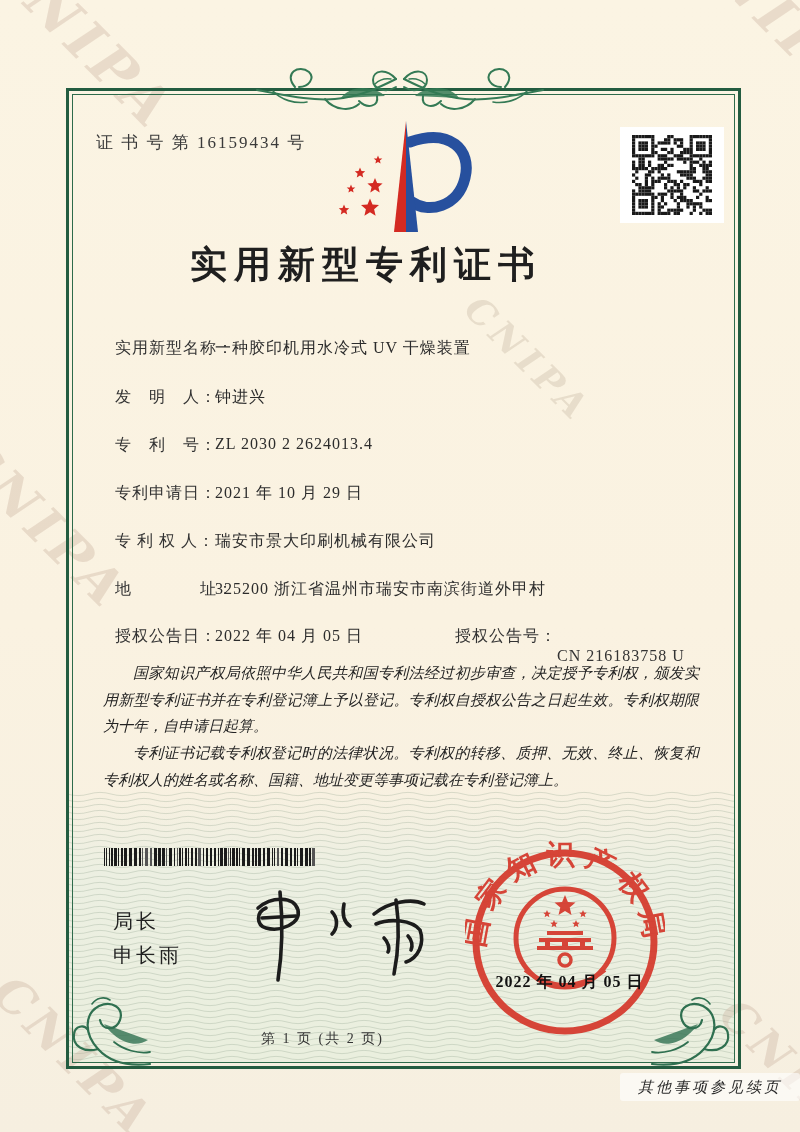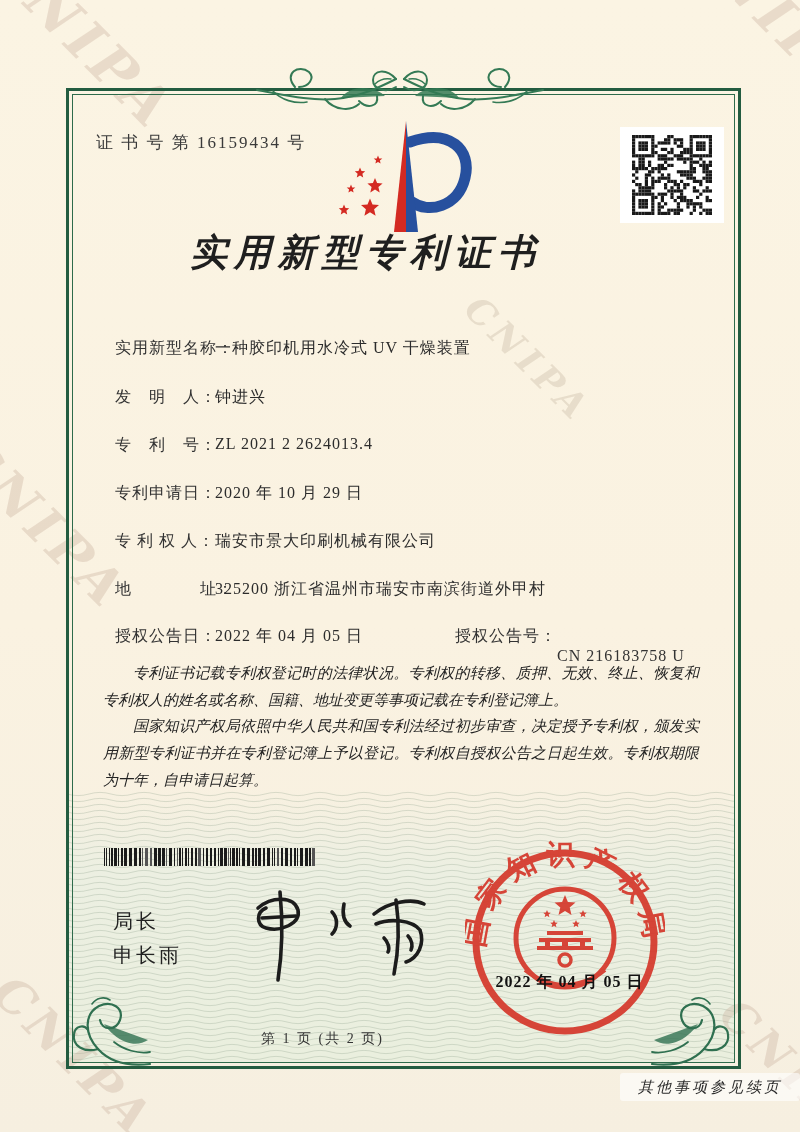--- a/index.html
+++ b/index.html
@@ -23,22 +23,22 @@
     position:absolute; z-index:2; left:66px; top:88px; width:669px; height:975px;
     border:3px solid #235c40;
   }
   .frame::after{
     content:""; position:absolute; inset:3px; border:1px solid #2e6b4b;
   }
   .orn{position:absolute; z-index:3;}
   .abs{position:absolute; z-index:3;}
   .cert-no{font-size:17px; letter-spacing:2px; color:#3a3a3a;}
   .title{
-    left:0; top:228px; width:732px; text-align:center;
-    font-size:37px; font-weight:bold; letter-spacing:7px; color:#1f1f1f;font-style:italic;
+    left:0; top:240px; width:732px; text-align:center;
+    font-size:37px; font-weight:bold; letter-spacing:7px; color:#1f1f1f;
   }
   .row{left:0; top:0; width:800px; font-size:16px; letter-spacing:1px; color:#333;}
   .row .lbl{position:absolute; left:115px; width:110px; white-space:nowrap;}
   .row .val{position:absolute; left:215px; white-space:nowrap; color:#2c2c2c;}
   .grant .lbl2{position:absolute; left:455px; white-space:nowrap;}
   .grant .val2{position:absolute; left:557px; white-space:nowrap;margin-top:21px;}
   .paras{
     left:103px; top:660px; width:596px; font-size:15px; line-height:1.78;
     font-style:italic; color:#232323; text-align:justify;
   }
@@ -508,45 +508,45 @@
   <div class="abs row" style="top:338px;">
     <span class="lbl">实用新型名称：</span>
     <span class="val">一种胶印机用水冷式 UV 干燥装置</span>
   </div>
   <div class="abs row" style="top:387px;">
     <span class="lbl">发　明　人：</span>
     <span class="val">钟进兴</span>
   </div>
   <div class="abs row" style="top:435px;">
     <span class="lbl">专　利　号：</span>
-    <span class="val">ZL 2021 2 2624013.4</span>
+    <span class="val">ZL 2030 2 2624013.4</span>
   </div>
   <div class="abs row" style="top:483px;">
     <span class="lbl">专利申请日：</span>
-    <span class="val">2020 年 10 月 29 日</span>
+    <span class="val">2021 年 10 月 29 日</span>
   </div>
   <div class="abs row" style="top:531px;">
     <span class="lbl">专 利 权 人：</span>
     <span class="val">瑞安市景大印刷机械有限公司</span>
   </div>
   <div class="abs row" style="top:579px;">
     <span class="lbl">地　　　　址：</span>
     <span class="val">325200 浙江省温州市瑞安市南滨街道外甲村</span>
   </div>
 
   <div class="abs row grant" style="top:626px;">
     <span class="lbl">授权公告日：</span>
     <span class="val">2022 年 04 月 05 日</span>
     <span class="lbl2">授权公告号：</span>
     <span class="val2">CN 216183758 U</span>
   </div>
 
   <div class="abs paras">
+    <p>国家知识产权局依照中华人民共和国专利法经过初步审查，决定授予专利权，颁发实用新型专利证书并在专利登记簿上予以登记。专利权自授权公告之日起生效。专利权期限为十年，自申请日起算。</p>
     <p>专利证书记载专利权登记时的法律状况。专利权的转移、质押、无效、终止、恢复和专利权人的姓名或名称、国籍、地址变更等事项记载在专利登记簿上。</p>
-    <p>国家知识产权局依照中华人民共和国专利法经过初步审查，决定授予专利权，颁发实用新型专利证书并在专利登记簿上予以登记。专利权自授权公告之日起生效。专利权期限为十年，自申请日起算。</p>
   </div>
 
   <svg class="abs" id="barcode" style="left:104px; top:848px;" width="214" height="18">
       <rect x="0" y="0" width="1" height="18" fill="#1b1b1b"></rect>
       <rect x="2" y="0" width="1" height="18" fill="#1b1b1b"></rect>
       <rect x="5" y="0" width="1" height="18" fill="#1b1b1b"></rect>
       <rect x="7" y="0" width="2" height="18" fill="#1b1b1b"></rect>
       <rect x="10" y="0" width="3" height="18" fill="#1b1b1b"></rect>
       <rect x="14" y="0" width="1" height="18" fill="#1b1b1b"></rect>
       <rect x="17" y="0" width="2" height="18" fill="#1b1b1b"></rect>

